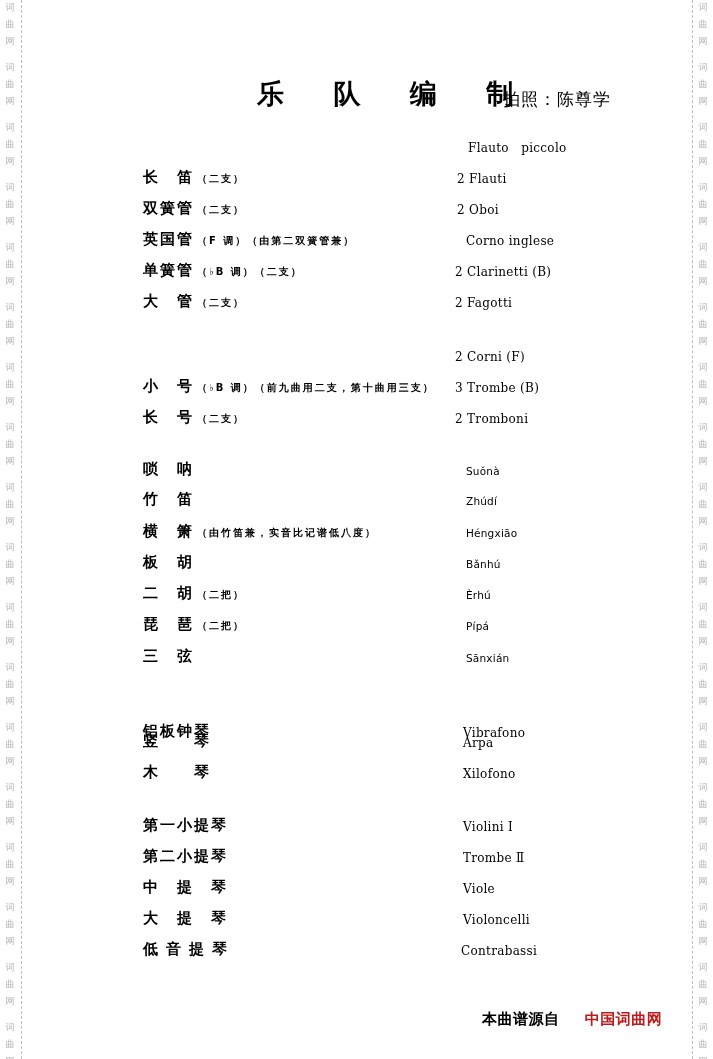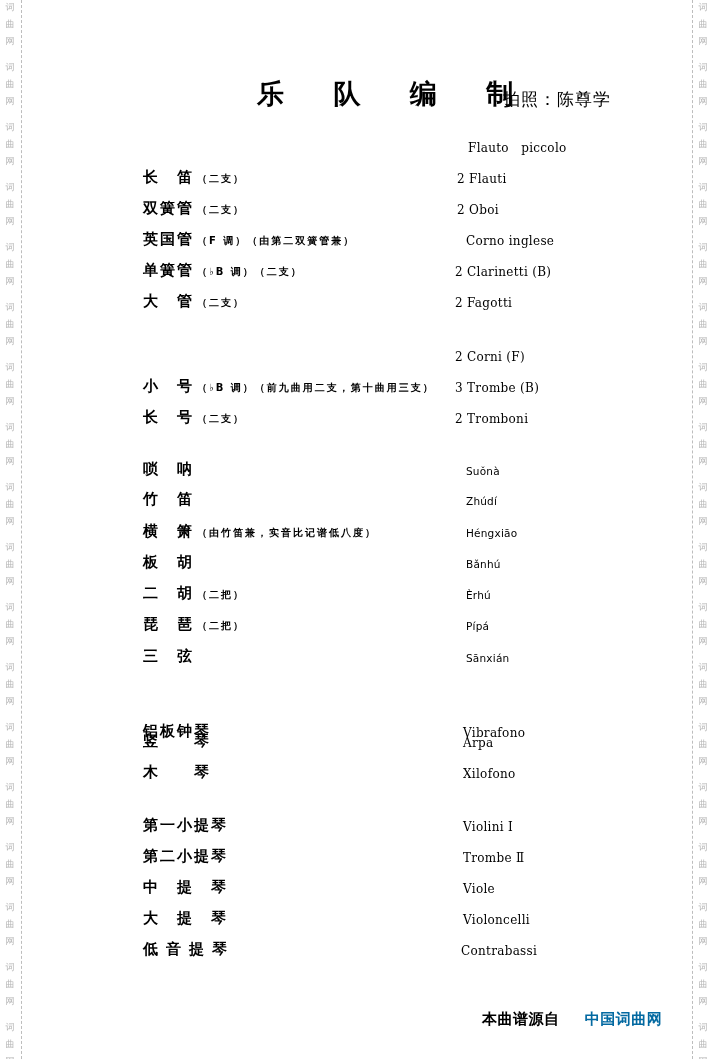--- a/index.html
+++ b/index.html
@@ -406,14 +406,14 @@
       <div class="it" style="left: 463px;">Violoncelli</div>
     </div>
     <div class="row" style="top: 939px;">
       <div class="cn"><span class="name" style="letter-spacing: 8px;">低音提琴</span></div>
       <div class="it" style="left: 461px;">Contrabassi</div>
     </div>
   </div>
 
 <div class="source">
   <span class="src-label">本曲谱源自</span>
-  <span class="src-site" style="color: #0369a1;">中国词曲网</span>
+  <span class="src-site" style="color: #b91c1c;">中国词曲网</span>
 </div>
 
 </body></html>

